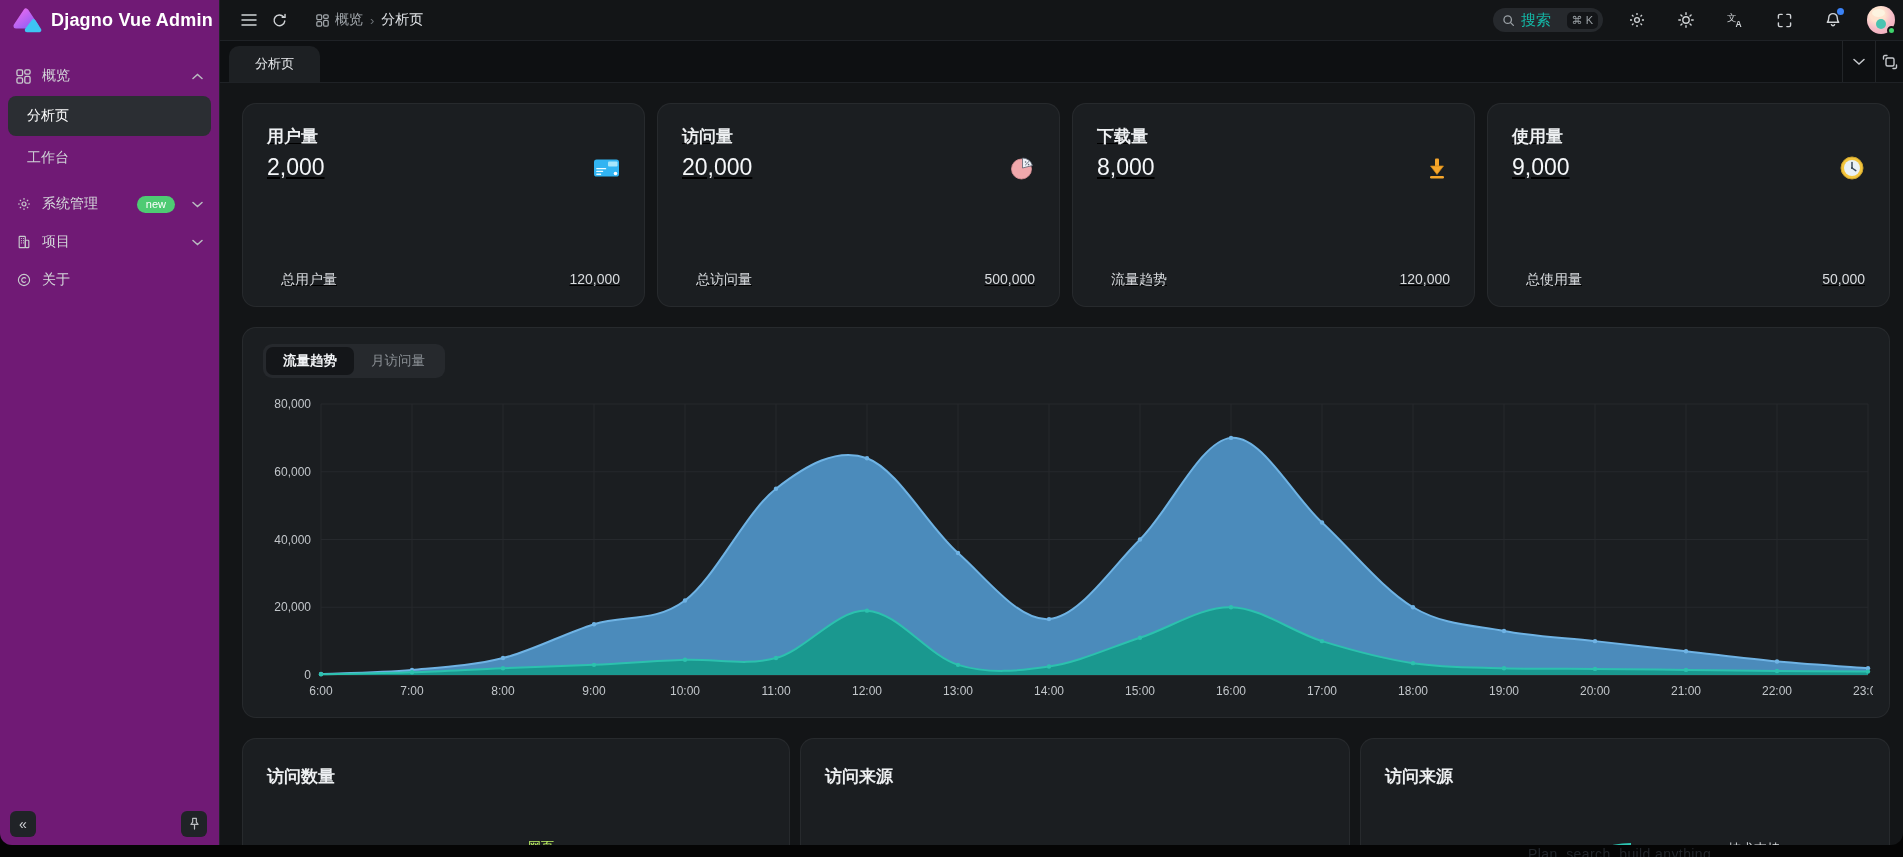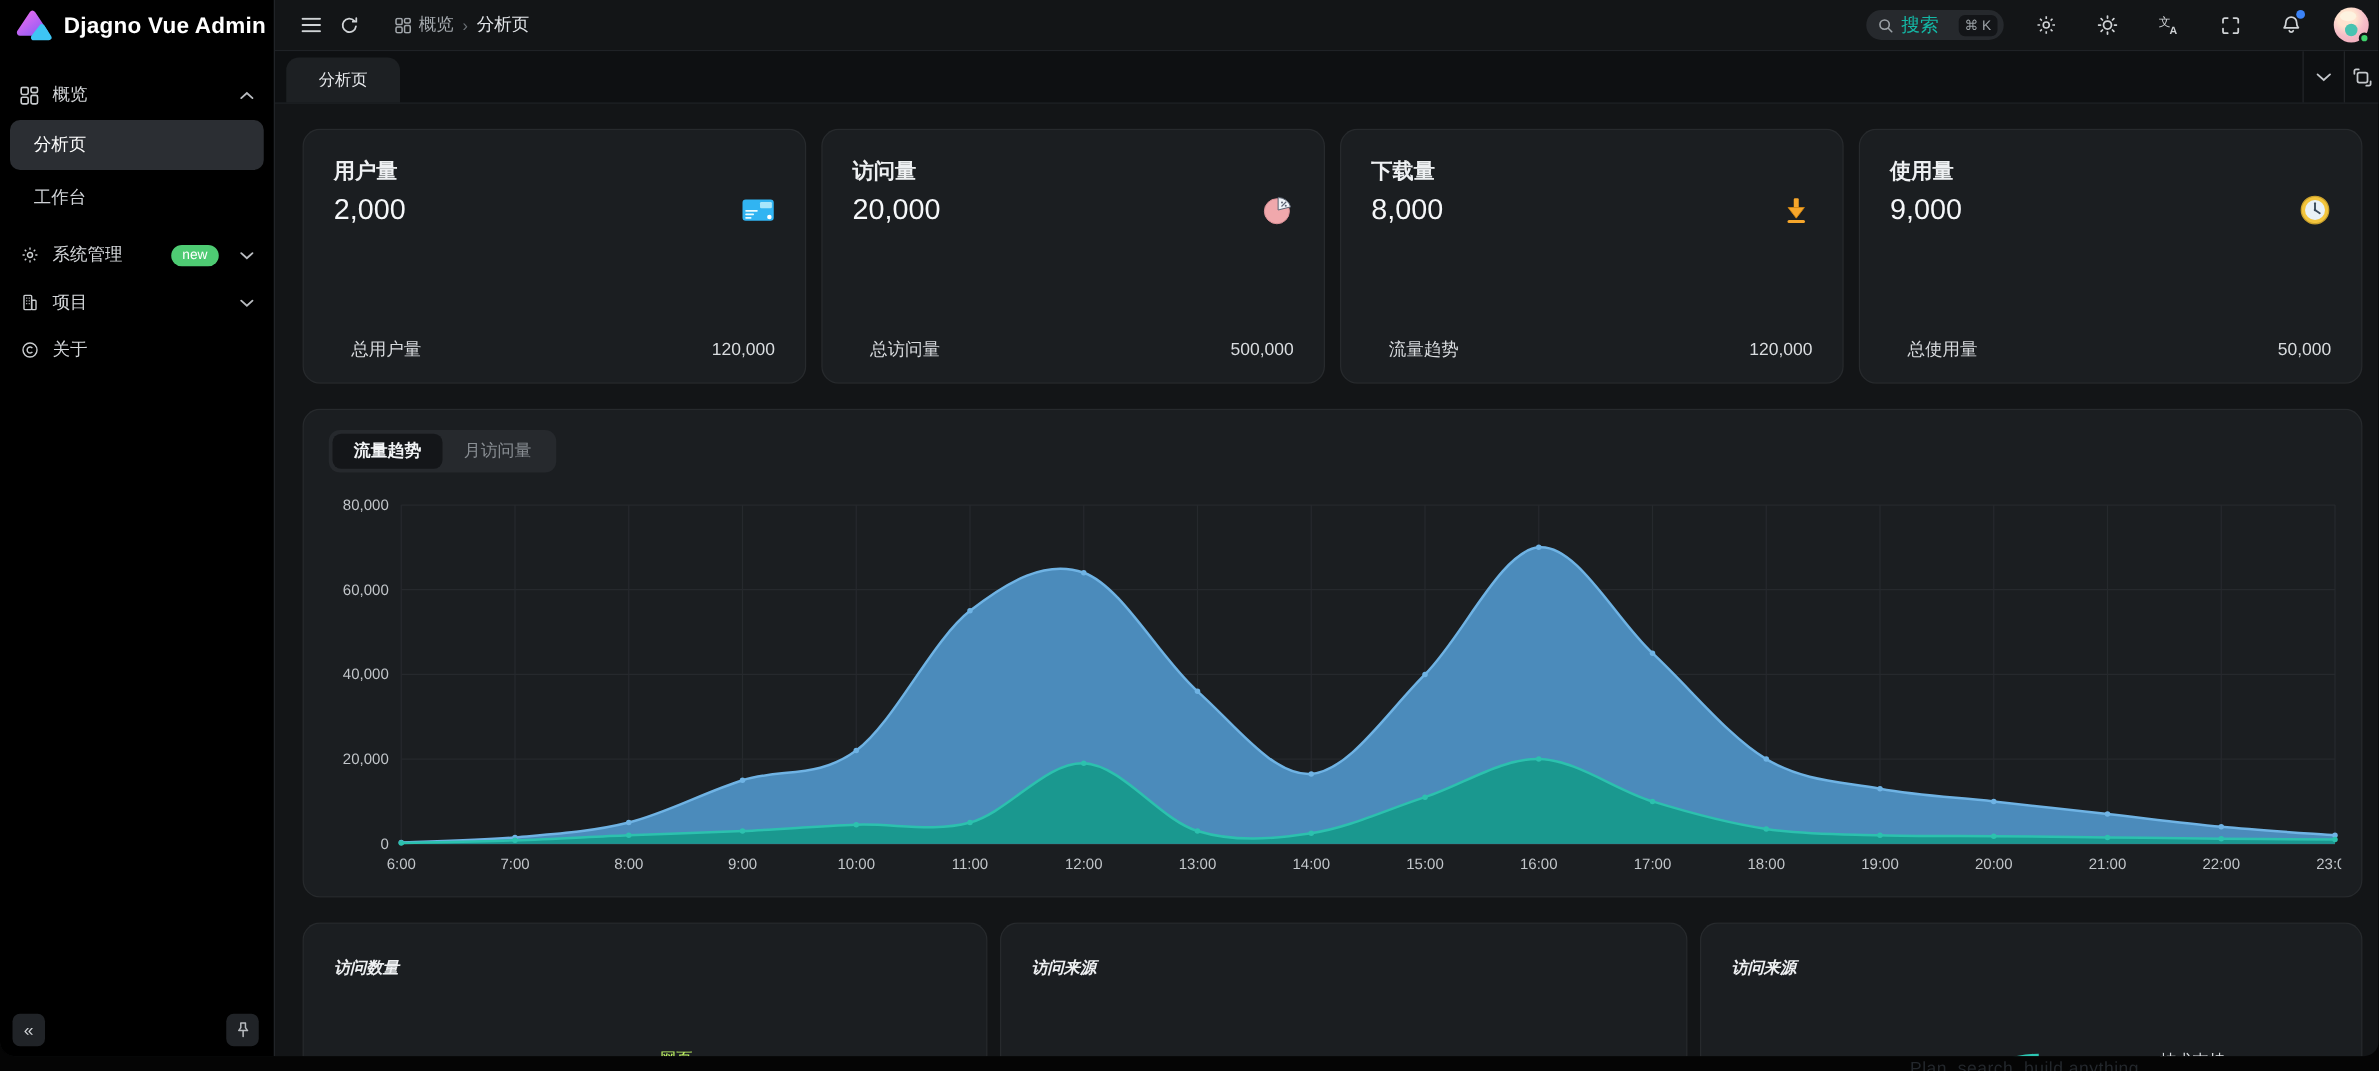--- a/index.html
+++ b/index.html
@@ -3,21 +3,21 @@
 <meta charset="utf-8">
 <style>
   * { margin:0; padding:0; box-sizing:border-box; }
   html,body { width:1903px; height:857px; overflow:hidden; background:#050505; }
   body { font-family:"Liberation Sans","DejaVu Sans",sans-serif; }
   .stage { position:relative; width:1903px; height:857px; background:#050505; overflow:hidden; }
   .window { position:absolute; left:0; top:0; width:1903px; height:845px; background:#131517;
             border-radius:0 0 12px 12px; overflow:hidden; display:flex; }
 
   
-  .sidebar { width:220px; flex:0 0 220px; background:#000000; border-right:1px solid #212428;
+  .sidebar { width:220px; flex:0 0 220px; background:#701a75; border-right:1px solid #212428;
              position:relative; display:flex; flex-direction:column; }
   .logo-row { height:41px; display:flex; align-items:center; gap:9px; padding-left:12px; }
   .logo-title { font-size:18px; font-weight:700; color:#fff; white-space:nowrap; letter-spacing:.2px; }
   .menu { padding-top:15px; }
   .m-row { height:36px; margin:2px 8px; padding:0 8px; display:flex; align-items:center; gap:11px;
            color:#d4d7da; font-size:14px; border-radius:8px; cursor:pointer; white-space:nowrap; }
   .m-row .mi { width:15px; height:15px; flex:0 0 15px; display:flex; align-items:center; justify-content:center; }
   .m-row .grow { flex:1; }
   .m-sub { height:40px; margin:2px 8px; padding-left:19px; display:flex; align-items:center;
            color:#cfd2d6; font-size:14px; border-radius:8px; cursor:pointer; }
@@ -62,36 +62,36 @@
                 padding:0 26px; display:flex; align-items:center; color:#e8eaed; font-size:13px; cursor:pointer; }
   .tab-controls { position:absolute; right:0; top:0; height:41px; display:flex; align-items:center; }
   .tab-ctl { width:33px; height:41px; display:flex; align-items:center; justify-content:center;
              color:#c6c9cd; border-left:1px solid #222528; cursor:pointer; }
   .tab-ctl:last-child { width:28px; }
 
   
   .content { position:absolute; left:0; right:0; top:83px; bottom:0; padding:20px 13px 0 22px; overflow:hidden; }
   .card { background:#1b1e21; border:1px solid rgba(255,255,255,.055); border-radius:14px; }
   .stats-row { display:flex; gap:12px; }
-  .stat-card { flex:1; height:204px; padding:21px 24px 17px; display:flex; flex-direction:column; }
+  .stat-card { flex:1; height:204px; padding:21px 24px 17px; display:flex; flex-direction:column;text-decoration:underline; }
   .stat-title { font-size:17px; font-weight:700; color:#eef0f2; }
   .stat-val-row { margin-top:6px; display:flex; align-items:center; justify-content:space-between; }
   .stat-value { font-size:23px; color:#f5f7f9; font-weight:500; }
   .stat-footer { margin-top:auto; display:flex; justify-content:space-between; font-size:14px; color:#d9dcdf;margin-left:14px; }
 
   .trend-card { margin-top:20px; height:391px; padding:16px 20px; }
   .seg { display:inline-flex; background:#26292d; border-radius:9px; padding:3px; }
   .seg-btn { height:28px; padding:0 17px; display:flex; align-items:center; border-radius:7px;
              font-size:13.5px; color:#8a8f94; cursor:pointer; white-space:nowrap; }
   .seg-btn.on { background:#141619; color:#f2f4f6; font-weight:700; }
   .chart-wrap { margin-top:6px; }
 
   .bottom-row { display:flex; gap:10px; margin-top:20px; }
   .b-card { height:240px; padding:26px 24px; position:relative; overflow:hidden; }
-  .b-card .b-title { font-size:13px; font-weight:700; color:#eef0f2;font-style:italic; }
+  .b-card .b-title { font-size:17px; font-weight:700; color:#eef0f2; }
   .b-c1 { width:548px; } .b-c2 { width:550px; } .b-c3 { width:530px; }
   .radar-label { position:absolute; top:99px; left:50%; transform:translateX(-50%);
                  font-size:13px; color:#bef264;margin-left:25px; }
   .radar-tip { position:absolute; top:130px; left:50%; transform:translateX(-50%); }
   .pie-peek { position:absolute; top:127px; left:50%; margin-left:-61px; }
   .pie3 { position:absolute; top:100px; left:0; }
 
   .bg-text { position:absolute; left:1528px; top:846px; font-size:14px; color:#23272c;
              letter-spacing:.4px; white-space:nowrap; }
   svg { display:block; }

